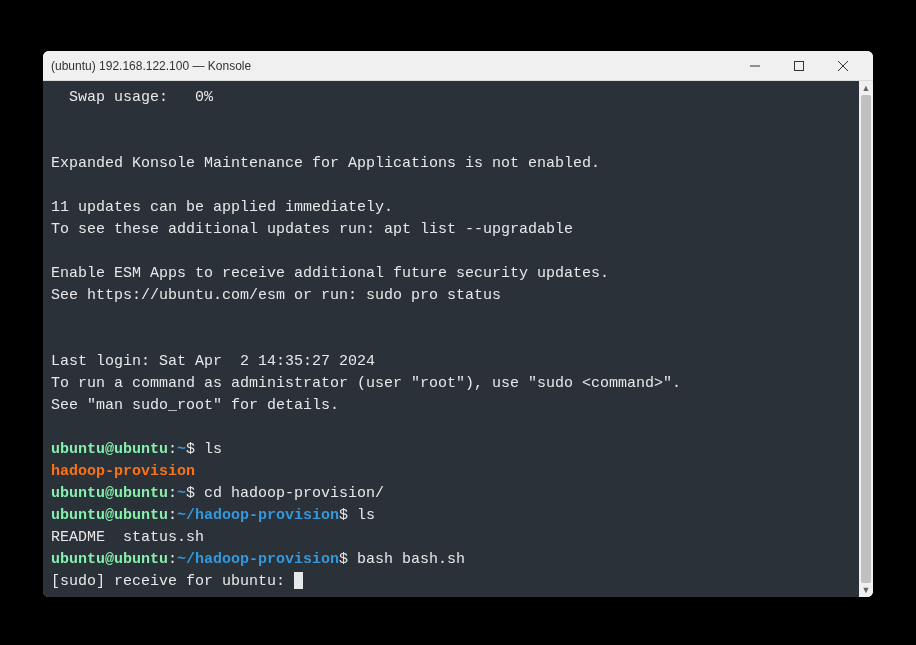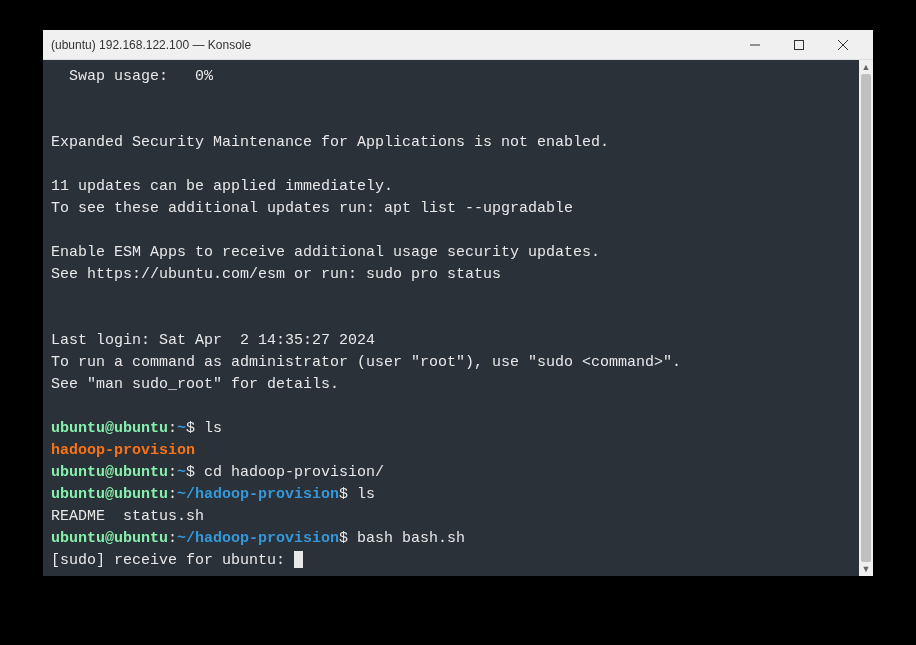--- a/index.html
+++ b/index.html
@@ -12,23 +12,24 @@
       width: 916px;
       height: 645px;
       display: flex;
       align-items: flex-start;
       justify-content: center;
       padding-top: 30px;
     }
     .window {
       width: 830px;
       background: #fff;
-      border-radius: 0;
+      border-radius: 6px;
       overflow: hidden;
       box-shadow: 0 4px 20px rgba(0,0,0,0.3);
+      margin-top: 21px;
     }
     .titlebar {
       height: 30px;
       background: #f0f0f0;
       display: flex;
       align-items: center;
       padding: 0 8px;
       border-bottom: 1px solid #ddd;
     }
     .title-text {
@@ -149,26 +150,26 @@
             <line x1="0" y1="0" x2="10" y2="10" stroke="currentColor" stroke-width="1"></line>
             <line x1="10" y1="0" x2="0" y2="10" stroke="currentColor" stroke-width="1"></line>
           </svg>
       </div>
     </div>
   </div>
   <div class="terminal-wrap">
     <div class="terminal"><span>  Swap usage:   0%</span>
 <span></span>
 <span></span>
-<span>Expanded Security Maintenance for Applications is not enabled.</span>
+<span>Expanded Konsole Maintenance for Applications is not enabled.</span>
 <span></span>
 <span>11 updates can be applied immediately.</span>
 <span>To see these additional updates run: apt list --upgradable</span>
 <span></span>
-<span>Enable ESM Apps to receive additional usage security updates.</span>
+<span>Enable ESM Apps to receive additional future security updates.</span>
 <span>See https://ubuntu.com/esm or run: sudo pro status</span>
 <span></span>
 <span></span>
 <span>Last login: Sat Apr  2 14:35:27 2024</span>
 <span>To run a command as administrator (user "root"), use "sudo &lt;command&gt;".</span>
 <span>See "man sudo_root" for details.</span>
 <span></span>
 <span class="user-host">ubuntu@ubuntu</span><span>:</span><span class="path">~</span><span class="dollar">$</span><span> ls</span>
 <span class="dir-listing">hadoop-provision</span>
 <span class="user-host">ubuntu@ubuntu</span><span>:</span><span class="path">~</span><span class="dollar">$</span><span> cd hadoop-provision/</span>

